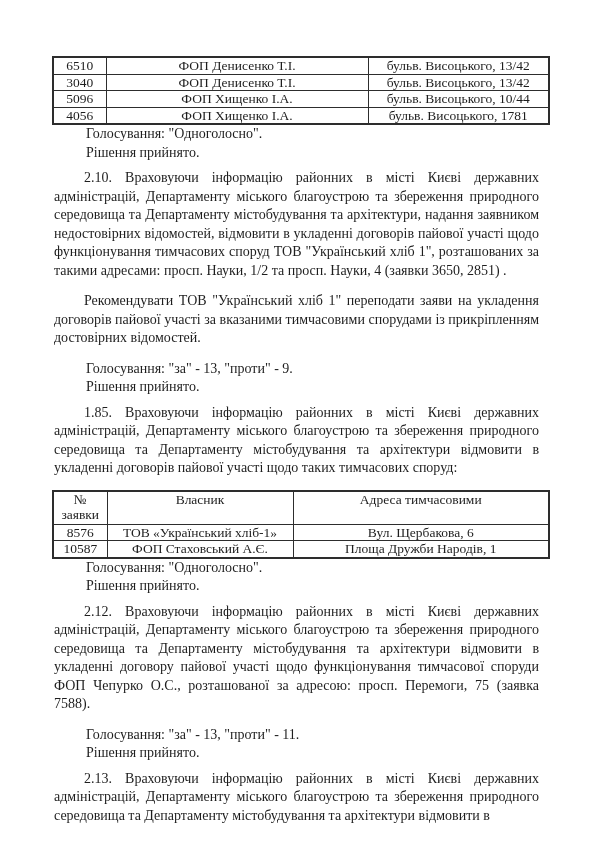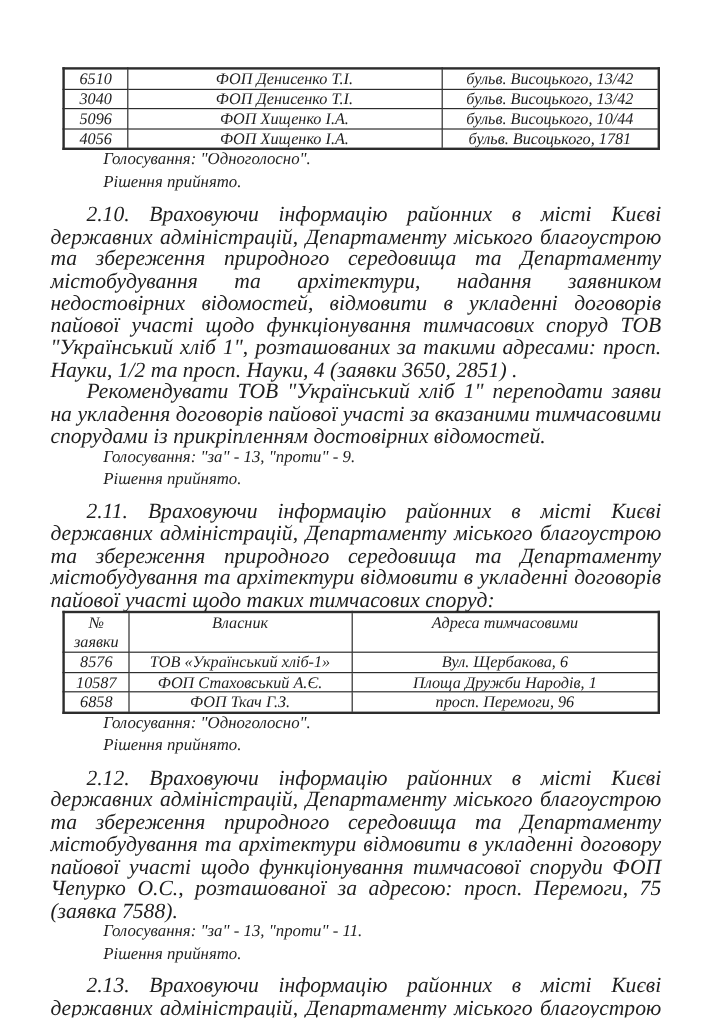--- a/index.html
+++ b/index.html
@@ -7,21 +7,20 @@
     width: 600px; height: 848px;
     background: #ffffff;
     font-family: "Liberation Serif", "DejaVu Serif", serif;
     color: #1e1e1e;
     overflow: hidden;
   }
   .page {
     box-sizing: border-box;
     width: 600px; height: 848px;
     padding: 56px 49px 0 42px;
-    font-style: italic;
   }
   
   .tbl {
     border-collapse: collapse;
     table-layout: fixed;
     width: 496px;
     margin-left: 10px;
     font-size: 13.5px;
     color: #1e1e1e;
   }
@@ -39,22 +38,22 @@
   }
   .tbl2 th { white-space: normal; height: 32px; }
   .tbl1 col.c-id  { width: 53px; }
   .tbl1 col.c-own { width: 262px; }
   .tbl1 col.c-adr { width: 181px; }
   .tbl2 col.c-id  { width: 54px; }
   .tbl2 col.c-own { width: 186px; }
   .tbl2 col.c-adr { width: 256px; }
   
   .para {
-    margin: 0;
-    font-size: 18px;
+    margin: 12px;
+    font-size: 14px;
     line-height: 18.5px;
     text-align: justify;
     text-indent: 30px;
   }
   .sect { margin-top: 7px; }
   .vote {
     margin: 0;
     font-size: 14px;
     line-height: 18.5px;
     text-indent: 44px;
@@ -96,21 +95,21 @@
     </tbody>
   </table>
   <p class="vote">Голосування: "Одноголосно".</p>
   <p class="vote">Рішення прийнято.</p>
 
   <p class="para sect">2.10. Враховуючи інформацію районних в місті Києві державних адміністрацій, Департаменту міського благоустрою та збереження природного середовища та Департаменту містобудування та архітектури, надання заявником недостовірних відомостей, відмовити в укладенні договорів пайової участі щодо функціонування тимчасових споруд ТОВ "Український хліб 1", розташованих за такими адресами: просп. Науки, 1/2 та просп. Науки, 4 (заявки 3650, 2851) .</p>
   <p class="para">Рекомендувати ТОВ "Український хліб 1" переподати заяви на укладення договорів пайової участі за вказаними тимчасовими спорудами із прикріпленням достовірних відомостей.</p>
   <p class="vote">Голосування: "за" - 13, "проти" - 9.</p>
   <p class="vote">Рішення прийнято.</p>
 
-  <p class="para sect">2.11. Враховуючи інформацію районних в місті Києві державних адміністрацій, Департаменту міського благоустрою та збереження природного середовища та Департаменту містобудування та архітектури відмовити в укладенні договорів пайової участі щодо таких тимчасових споруд:</p>
+  <p class="para sect">1.85. Враховуючи інформацію районних в місті Києві державних адміністрацій, Департаменту міського благоустрою та збереження природного середовища та Департаменту містобудування та архітектури відмовити в укладенні договорів пайової участі щодо таких тимчасових споруд:</p>
   <table class="tbl tbl2">
     <colgroup>
         <col class="c-id">
         <col class="c-own">
         <col class="c-adr">
       </colgroup>
     <thead>
       <tr>
         <th>№ заявки</th>
         <th>Власник</th>
@@ -121,25 +120,20 @@
       <tr>
         <td>8576</td>
         <td>ТОВ «Український хліб-1»</td>
         <td>Вул. Щербакова, 6</td>
       </tr>
       <tr>
         <td>10587</td>
         <td>ФОП Стаховський А.Є.</td>
         <td>Площа Дружби Народів, 1</td>
       </tr>
-      <tr>
-        <td>6858</td>
-        <td>ФОП Ткач Г.З.</td>
-        <td>просп. Перемоги, 96</td>
-      </tr>
     </tbody>
   </table>
   <p class="vote">Голосування: "Одноголосно".</p>
   <p class="vote">Рішення прийнято.</p>
 
   <p class="para sect">2.12. Враховуючи інформацію районних в місті Києві державних адміністрацій, Департаменту міського благоустрою та збереження природного середовища та Департаменту містобудування та архітектури відмовити в укладенні договору пайової участі щодо функціонування тимчасової споруди ФОП Чепурко О.С., розташованої за адресою: просп. Перемоги, 75 (заявка 7588).</p>
   <p class="vote">Голосування: "за" - 13, "проти" - 11.</p>
   <p class="vote">Рішення прийнято.</p>
 
   <p class="para sect">2.13. Враховуючи інформацію районних в місті Києві державних адміністрацій, Департаменту міського благоустрою та збереження природного середовища та Департаменту містобудування та архітектури відмовити в</p>

